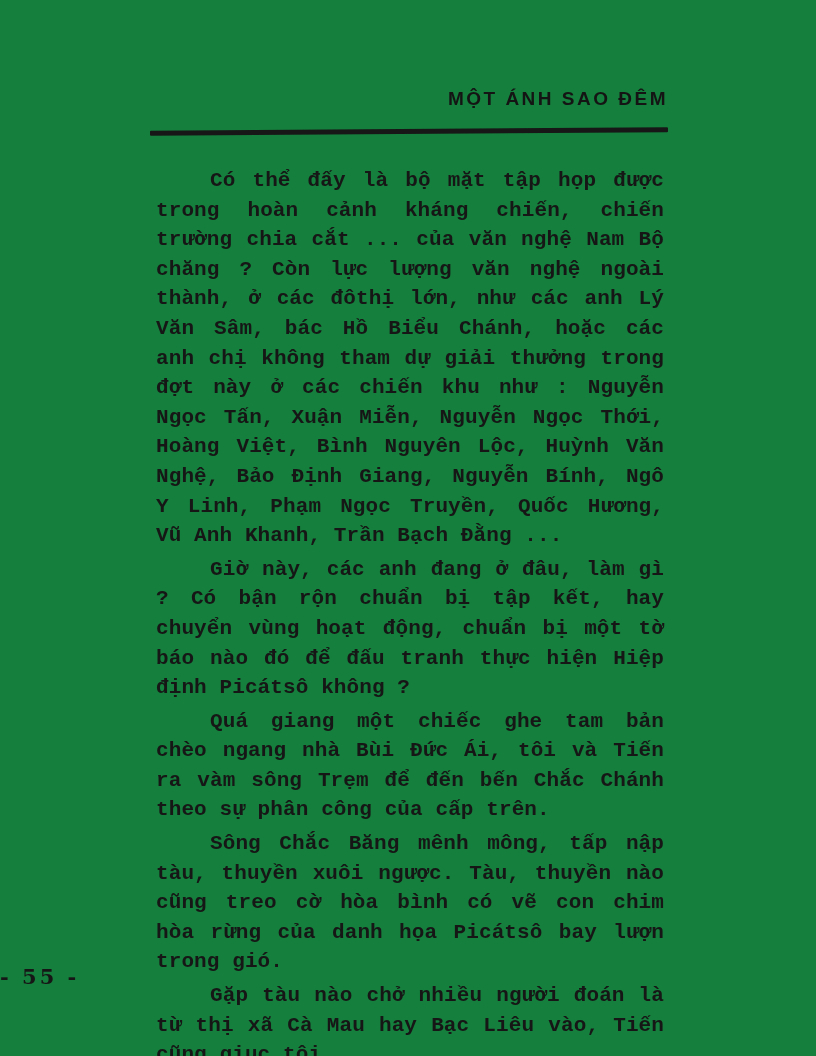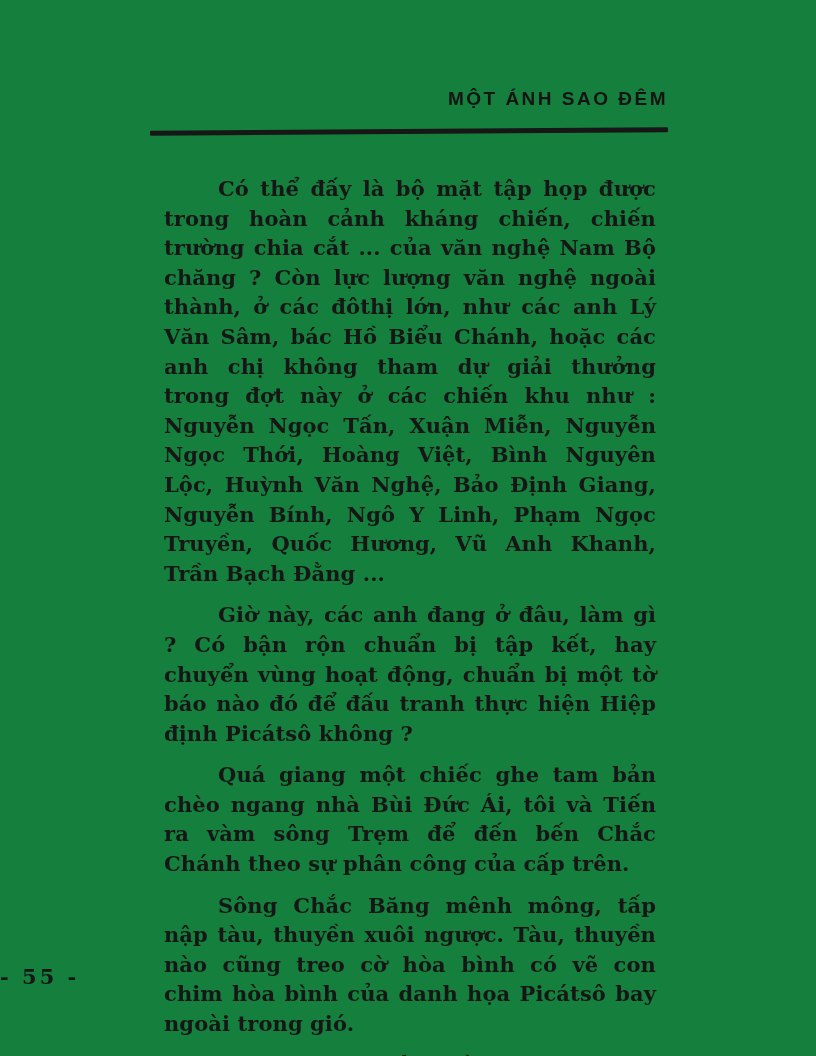--- a/index.html
+++ b/index.html
@@ -43,23 +43,24 @@
     left: 152px;
     width: 516px;
     font-family: "DejaVu Serif", serif;
     font-weight: bold;
     font-size: 21px;
     line-height: 29.6px;
     text-align: justify;
     letter-spacing: 0.1px;
   }
   .body-text p {
-    margin: 12px;
+    margin: 4px;
     padding: 0;
     text-indent: 54px;
+    font-family: Liberation Mono, monospace;
   }
   .page-number {
     position: absolute;
     top: 964px;
     left: 0;
     width: 816px;
     text-align: left;
     font-family: "DejaVu Serif", serif;
     font-weight: bold;
     font-size: 21px;
@@ -73,19 +74,19 @@
 <div class="page">
 
   <div class="header-title">MỘT ÁNH SAO ĐÊM</div>
 
   <div class="header-rule"></div>
 
   <div class="body-text">
       <p class="para">Có thể đấy là bộ mặt tập họp được trong hoàn cảnh kháng chiến, chiến trường chia cắt ... của văn nghệ Nam Bộ chăng ? Còn lực lượng văn nghệ ngoài thành, ở các đôthị lớn, như các anh Lý Văn Sâm, bác Hồ Biểu Chánh, hoặc các anh chị không tham dự giải thưởng trong đợt này ở các chiến khu như : Nguyễn Ngọc Tấn, Xuận Miễn, Nguyễn Ngọc Thới, Hoàng Việt, Bình Nguyên Lộc, Huỳnh Văn Nghệ, Bảo Định Giang, Nguyễn Bính, Ngô Y Linh, Phạm Ngọc Truyền, Quốc Hương, Vũ Anh Khanh, Trần Bạch Đằng ...</p>
       <p class="para">Giờ này, các anh đang ở đâu, làm gì ? Có bận rộn chuẩn bị tập kết, hay chuyển vùng hoạt động, chuẩn bị một tờ báo nào đó để đấu tranh thực hiện Hiệp định Picátsô không ?</p>
       <p class="para">Quá giang một chiếc ghe tam bản chèo ngang nhà Bùi Đức Ái, tôi và Tiến ra vàm sông Trẹm để đến bến Chắc Chánh theo sự phân công của cấp trên.</p>
-      <p class="para">Sông Chắc Băng mênh mông, tấp nập tàu, thuyền xuôi ngược. Tàu, thuyền nào cũng treo cờ hòa bình có vẽ con chim hòa bình của danh họa Picátsô bay ngoài trong gió.</p>
+      <p class="para">Sông Chắc Băng mênh mông, tấp nập tàu, thuyền xuôi ngược. Tàu, thuyền nào cũng treo cờ hòa bình có vẽ con chim hòa rừng của danh họa Picátsô bay lượn trong gió.</p>
       <p class="para">Gặp tàu nào chở nhiều người đoán là từ thị xã Cà Mau hay Bạc Liêu vào, Tiến cũng giục tôi</p>
     </div>
 
   <div class="page-number">- 55 -</div>
 
 </div>
 
 </body></html>

